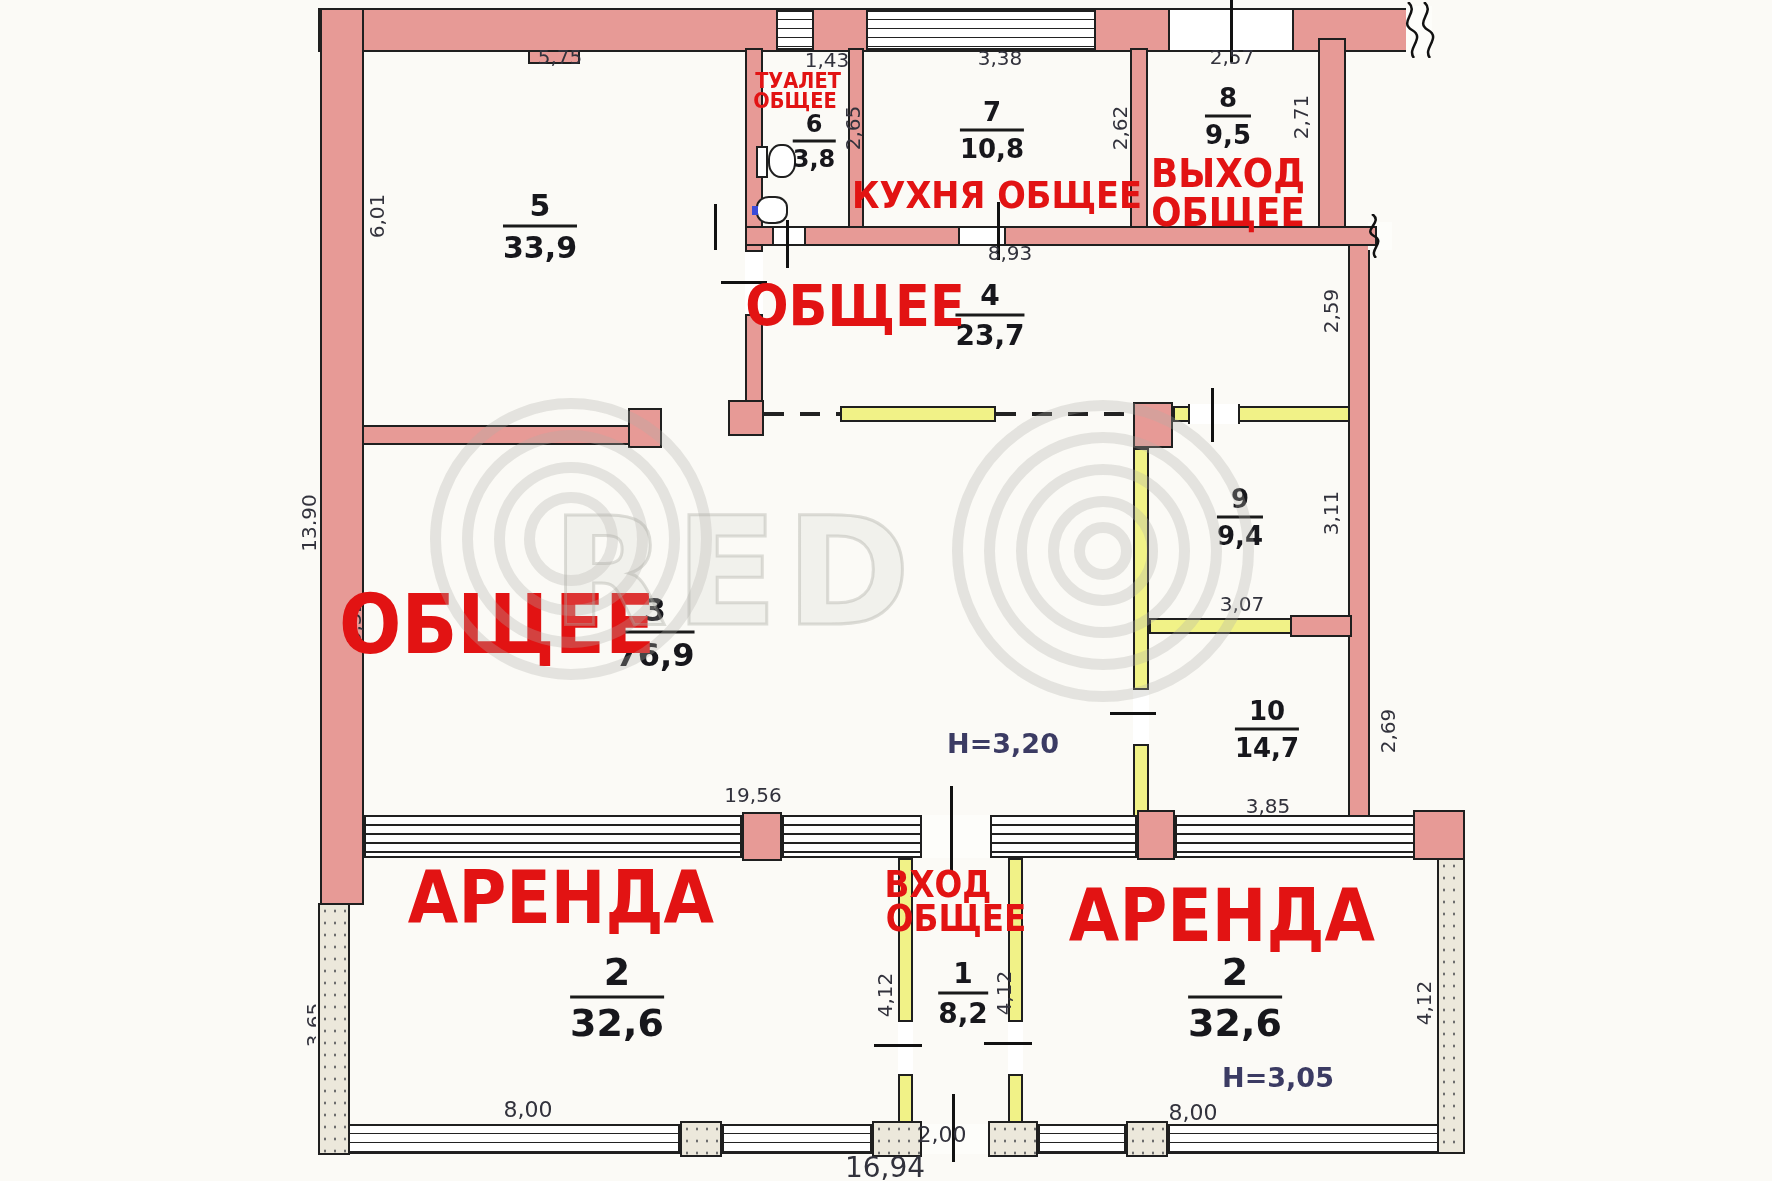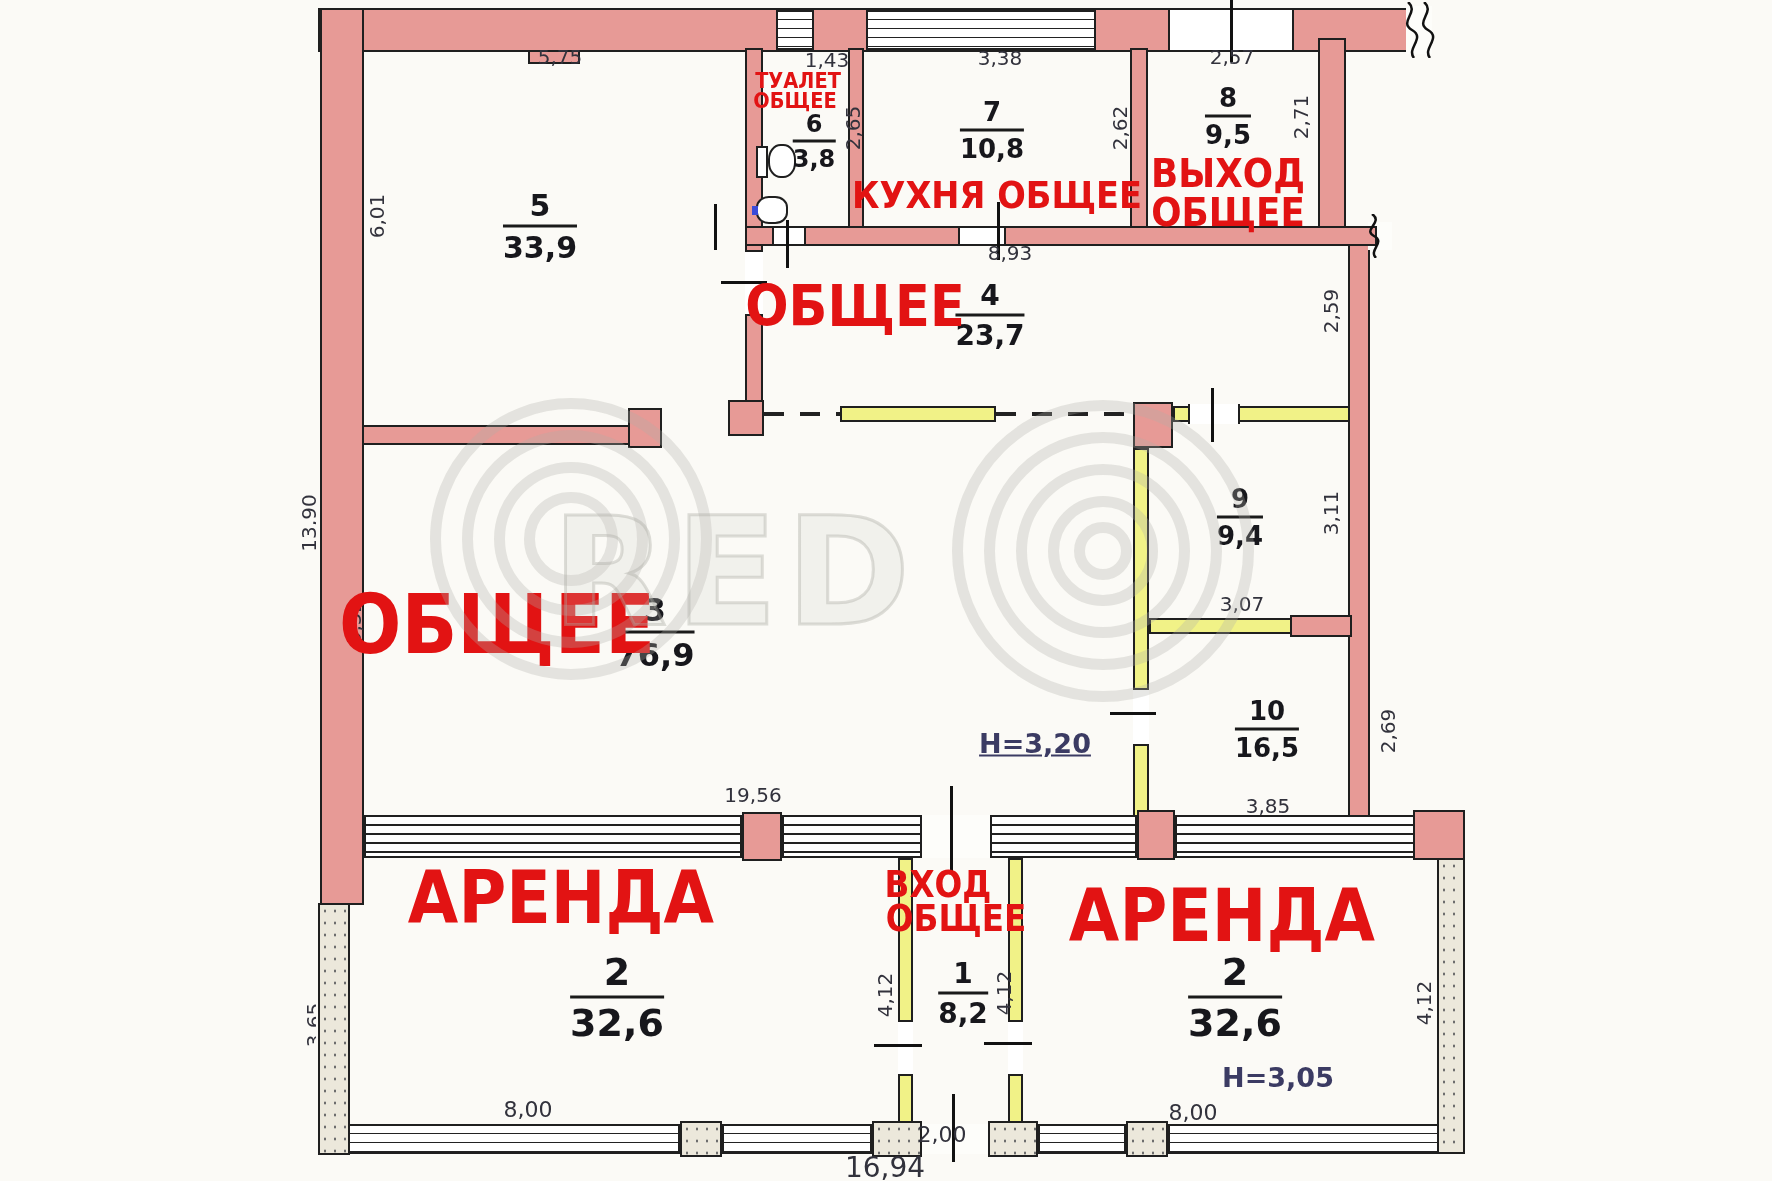--- a/index.html
+++ b/index.html
@@ -179,21 +179,21 @@
   <div class="frac" style="left:655px;top:632px;font-size:32px;">
     <span class="n">3</span>
       <span class="d">76,9</span>
     </div>
   <div class="frac" style="left:1240px;top:517px;font-size:26px;">
     <span class="n">9</span>
       <span class="d">9,4</span>
     </div>
   <div class="frac" style="left:1267px;top:729px;font-size:26px;">
     <span class="n">10</span>
-      <span class="d">16,5</span>
+      <span class="d">14,7</span>
     </div>
   <div class="frac" style="left:963px;top:993px;font-size:28px;">
     <span class="n">1</span>
       <span class="d">8,2</span>
     </div>
   <div class="frac" style="left:617px;top:997px;font-size:38px;">
     <span class="n">2</span>
       <span class="d">32,6</span>
     </div>
   <div class="frac" style="left:1235px;top:997px;font-size:38px;">
@@ -218,21 +218,21 @@
   <div class="dim" style="left:1268px;top:806px;">3,85</div>
   <div class="dim" style="left:753px;top:795px;">19,56</div>
   <div class="dimv" style="left:885px;top:995px;">4,12</div>
   <div class="dimv" style="left:1004px;top:993px;">4,12</div>
   <div class="dimv" style="left:1424px;top:1003px;">4,12</div>
   <div class="dim" style="left:528px;top:1109px;font-size:22px;">8,00</div>
   <div class="dim" style="left:942px;top:1134px;font-size:22px;">2,00</div>
   <div class="dim" style="left:1193px;top:1112px;font-size:22px;">8,00</div>
   <div class="dim" style="left:885px;top:1167px;font-size:28px;">16,94</div>
 
-  <div class="hgt" style="left:1035px;top:743px;text-decoration:underline;">H=3,20</div>
+  <div class="hgt" style="left:1003px;top:743px;">H=3,20</div>
   <div class="hgt" style="left:1278px;top:1077px;">H=3,05</div>
 
   <div class="clipbox" style="left:300px;top:468px;width:16px;height:110px;">
     <span style="left:-47px;top:44px;">13,90</span>
   </div>
   <div class="clipbox" style="left:300px;top:975px;width:16px;height:100px;">
     <span style="left:-42px;top:39px;">3,65</span>
   </div>
 
 </div>

